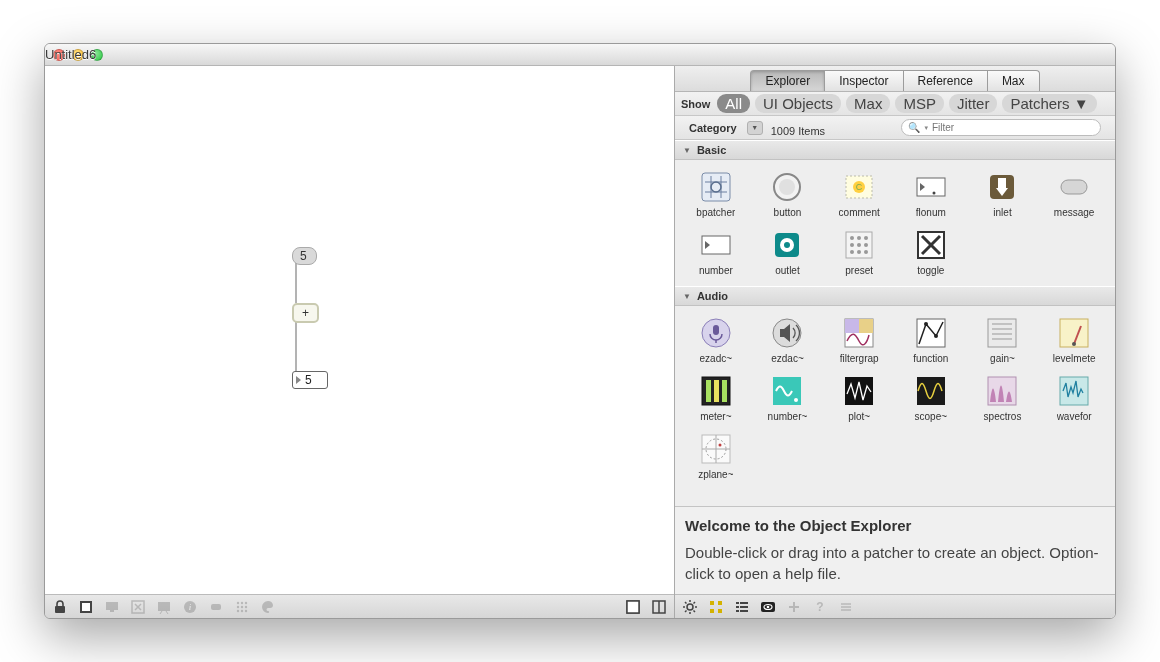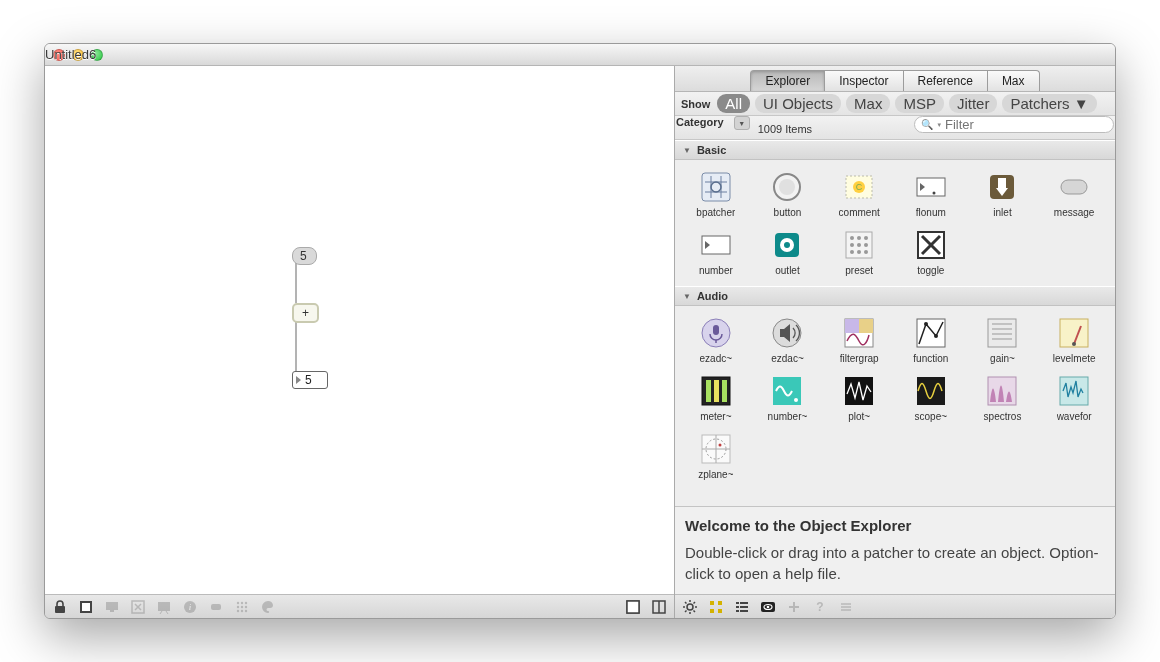--- a/index.html
+++ b/index.html
@@ -96,35 +96,35 @@
   padding: 0 6px; gap: 5px; font-size: 11px;
 }
 .pill {
   background: #d7d7d7; border-radius: 9px; padding: 1px 8px;
   color: #444; font-size: 15px; white-space: nowrap;
 }
 .pill.active { background: #8a8a8a; color: #fff; }
 .label { color: #333; font-weight: bold; margin-right: 2px; }
 .cat-row {
   height: 24px; background: linear-gradient(#f2f2f2, #e4e4e4);
-  border-bottom: 1px solid #c7c7c7; display: flex; align-items: flex-start;
-  padding: 0 1px; gap: 8px;
+  border-bottom: 1px solid #c7c7c7; display: flex; align-items: center;
+  padding: 0 14px; gap: 8px;
 }
 .cat-dd {
   width: 16px; height: 14px; background: #d3d3d3; border: 1px solid #b0b0b0;
   border-radius: 3px; display: flex; align-items: center; justify-content: center;
 }
 .cat-dd::after { content: "▼"; font-size: 7px; color: #555; }
 .count { color: #333; font-size: 11px; margin-top: 7px; }
 .search {
   flex: 1; height: 17px; border: 1px solid #bcbcbc; border-radius: 9px;
   background: #fff; display: flex; align-items: center; padding: 0 6px; gap: 4px;
   max-width: 200px; margin-left: auto;
 }
-.search input { border: none; outline: none; flex: 1; font-size: 13px; background: transparent; }
+.search input { border: none; outline: none; flex: 1; font-size: 10px; background: transparent; }
 .mag { font-size: 10px; color: #888; }
 .tri { font-size: 7px; color: #888; }
 
 .explorer { flex: 1; overflow-y: auto; background: #eee; }
 .section-hdr {
   height: 20px; background: linear-gradient(#e9e9e9, #d8d8d8);
   border-top: 1px solid #fff; border-bottom: 1px solid #c2c2c2;
   display: flex; align-items: center; padding: 0 8px; gap: 6px;
   font-weight: bold; font-size: 11px; color: #333;
 }

